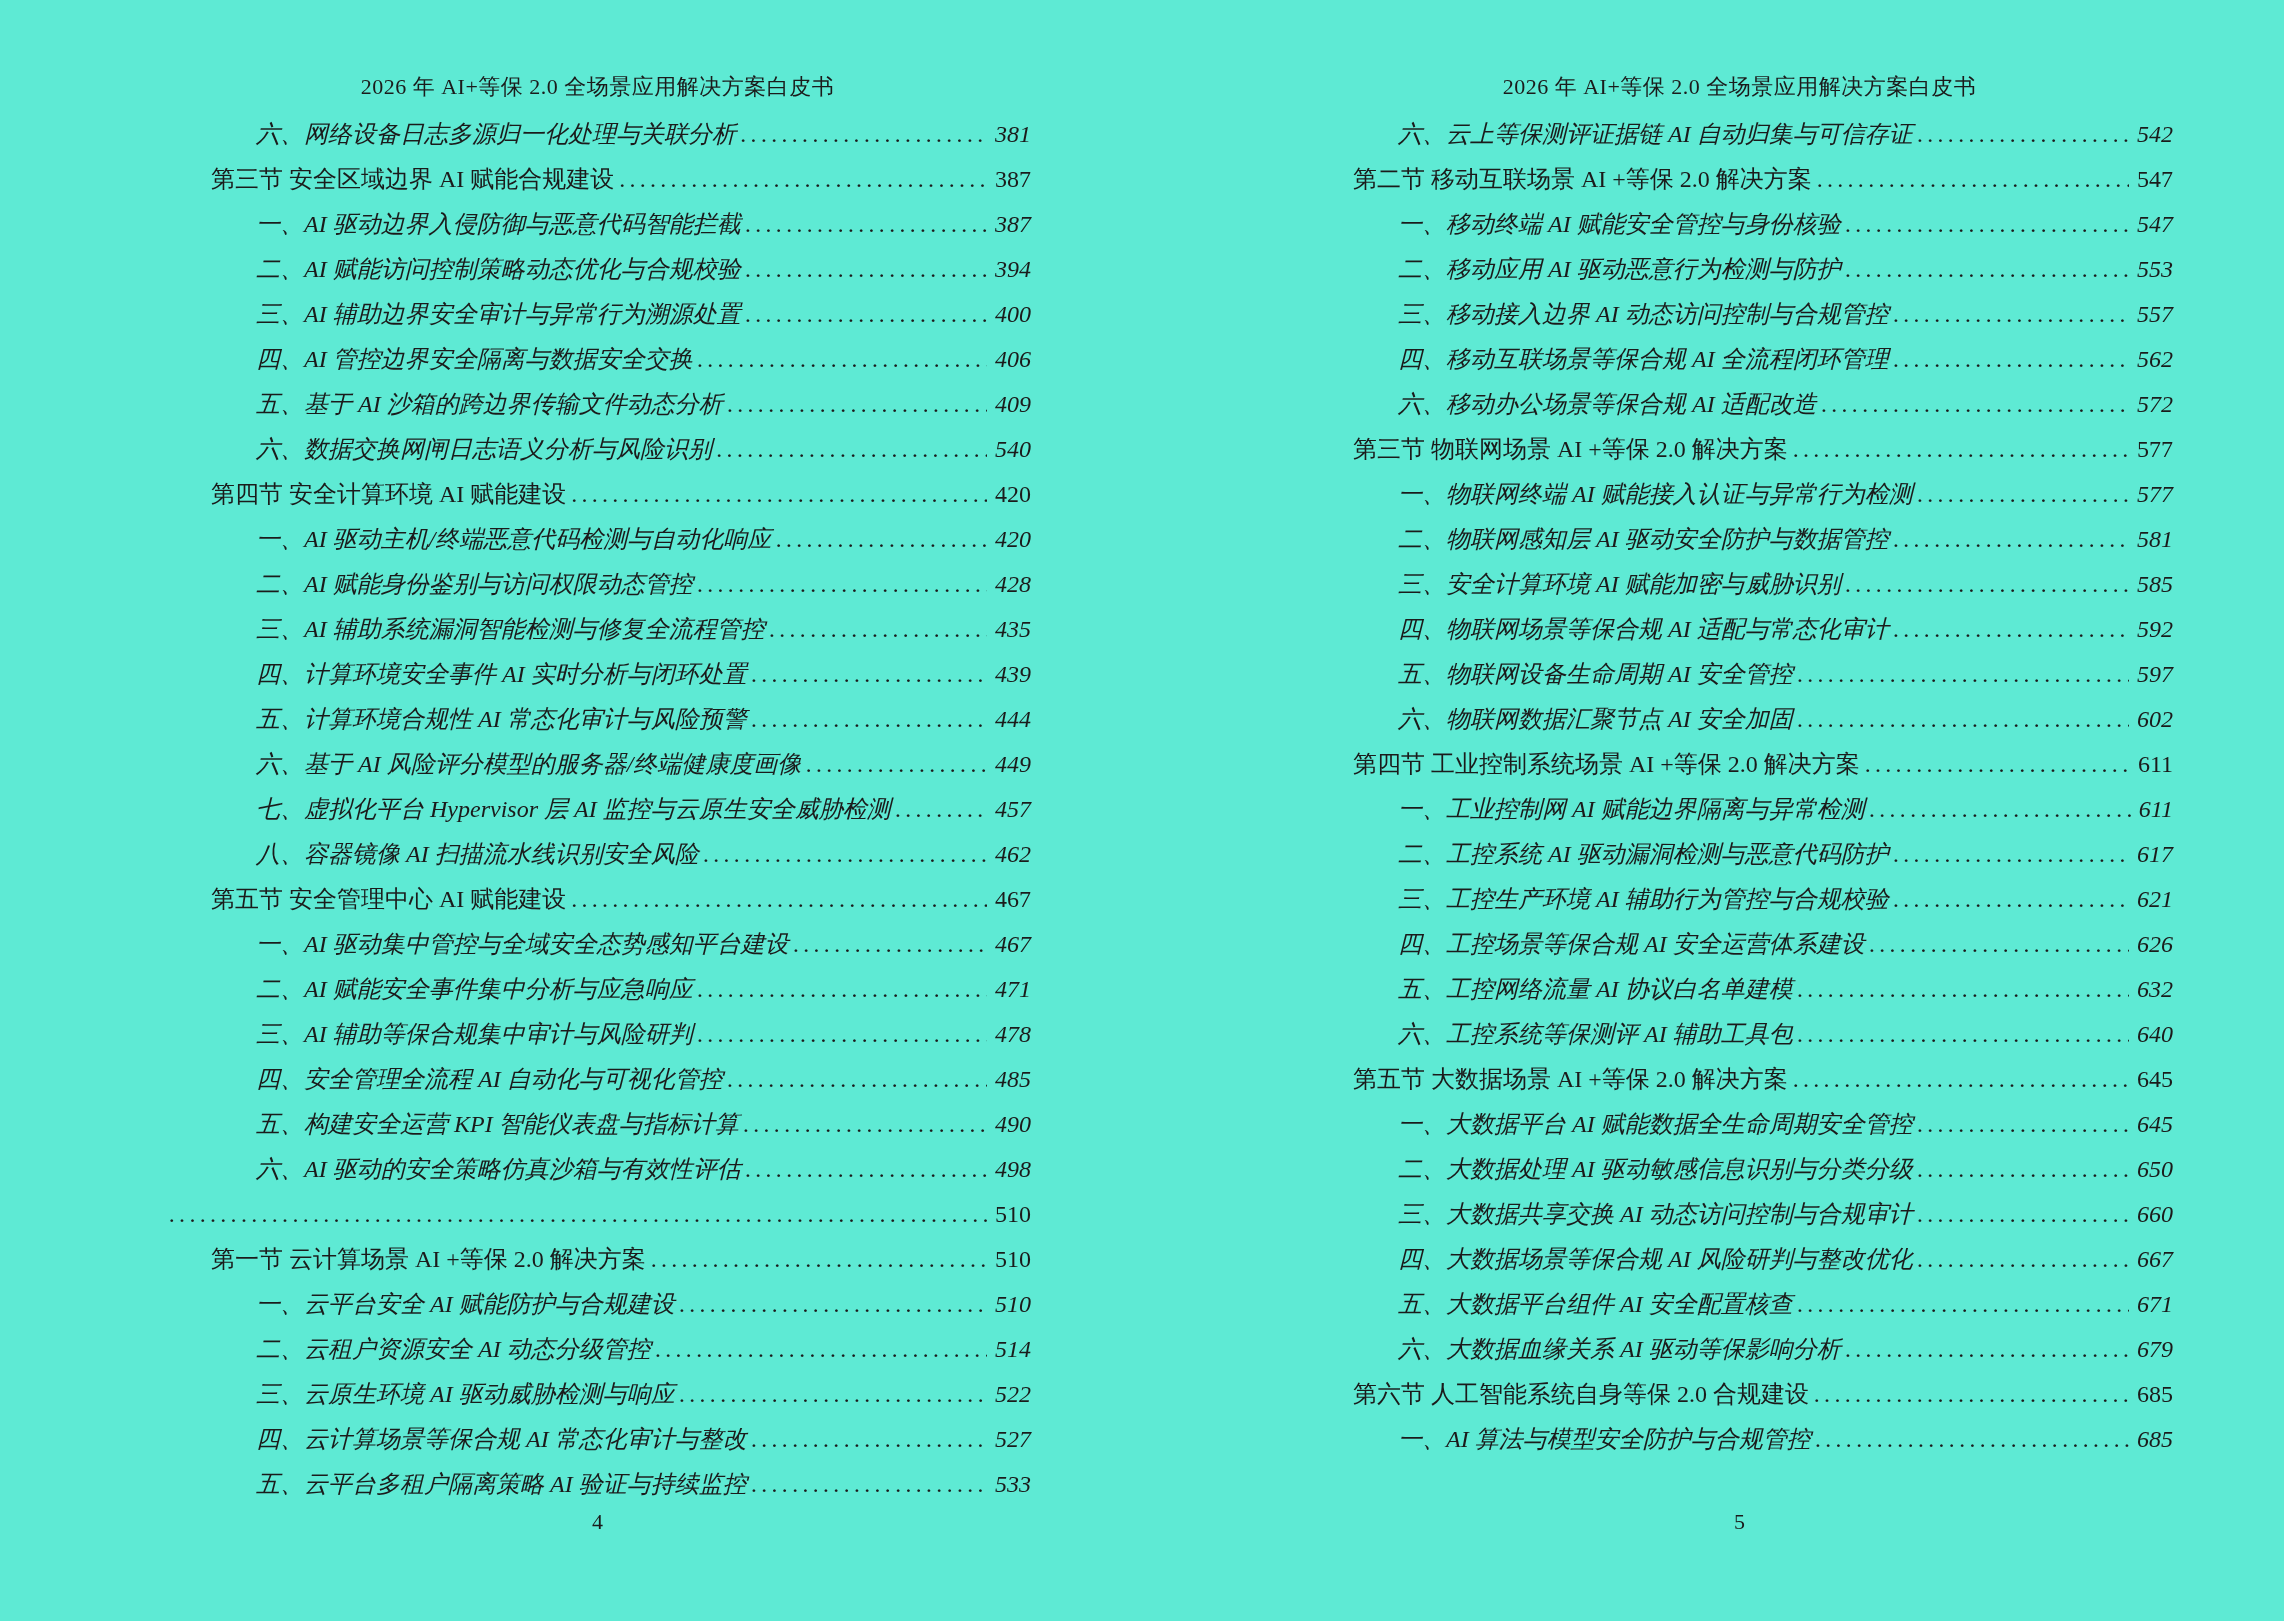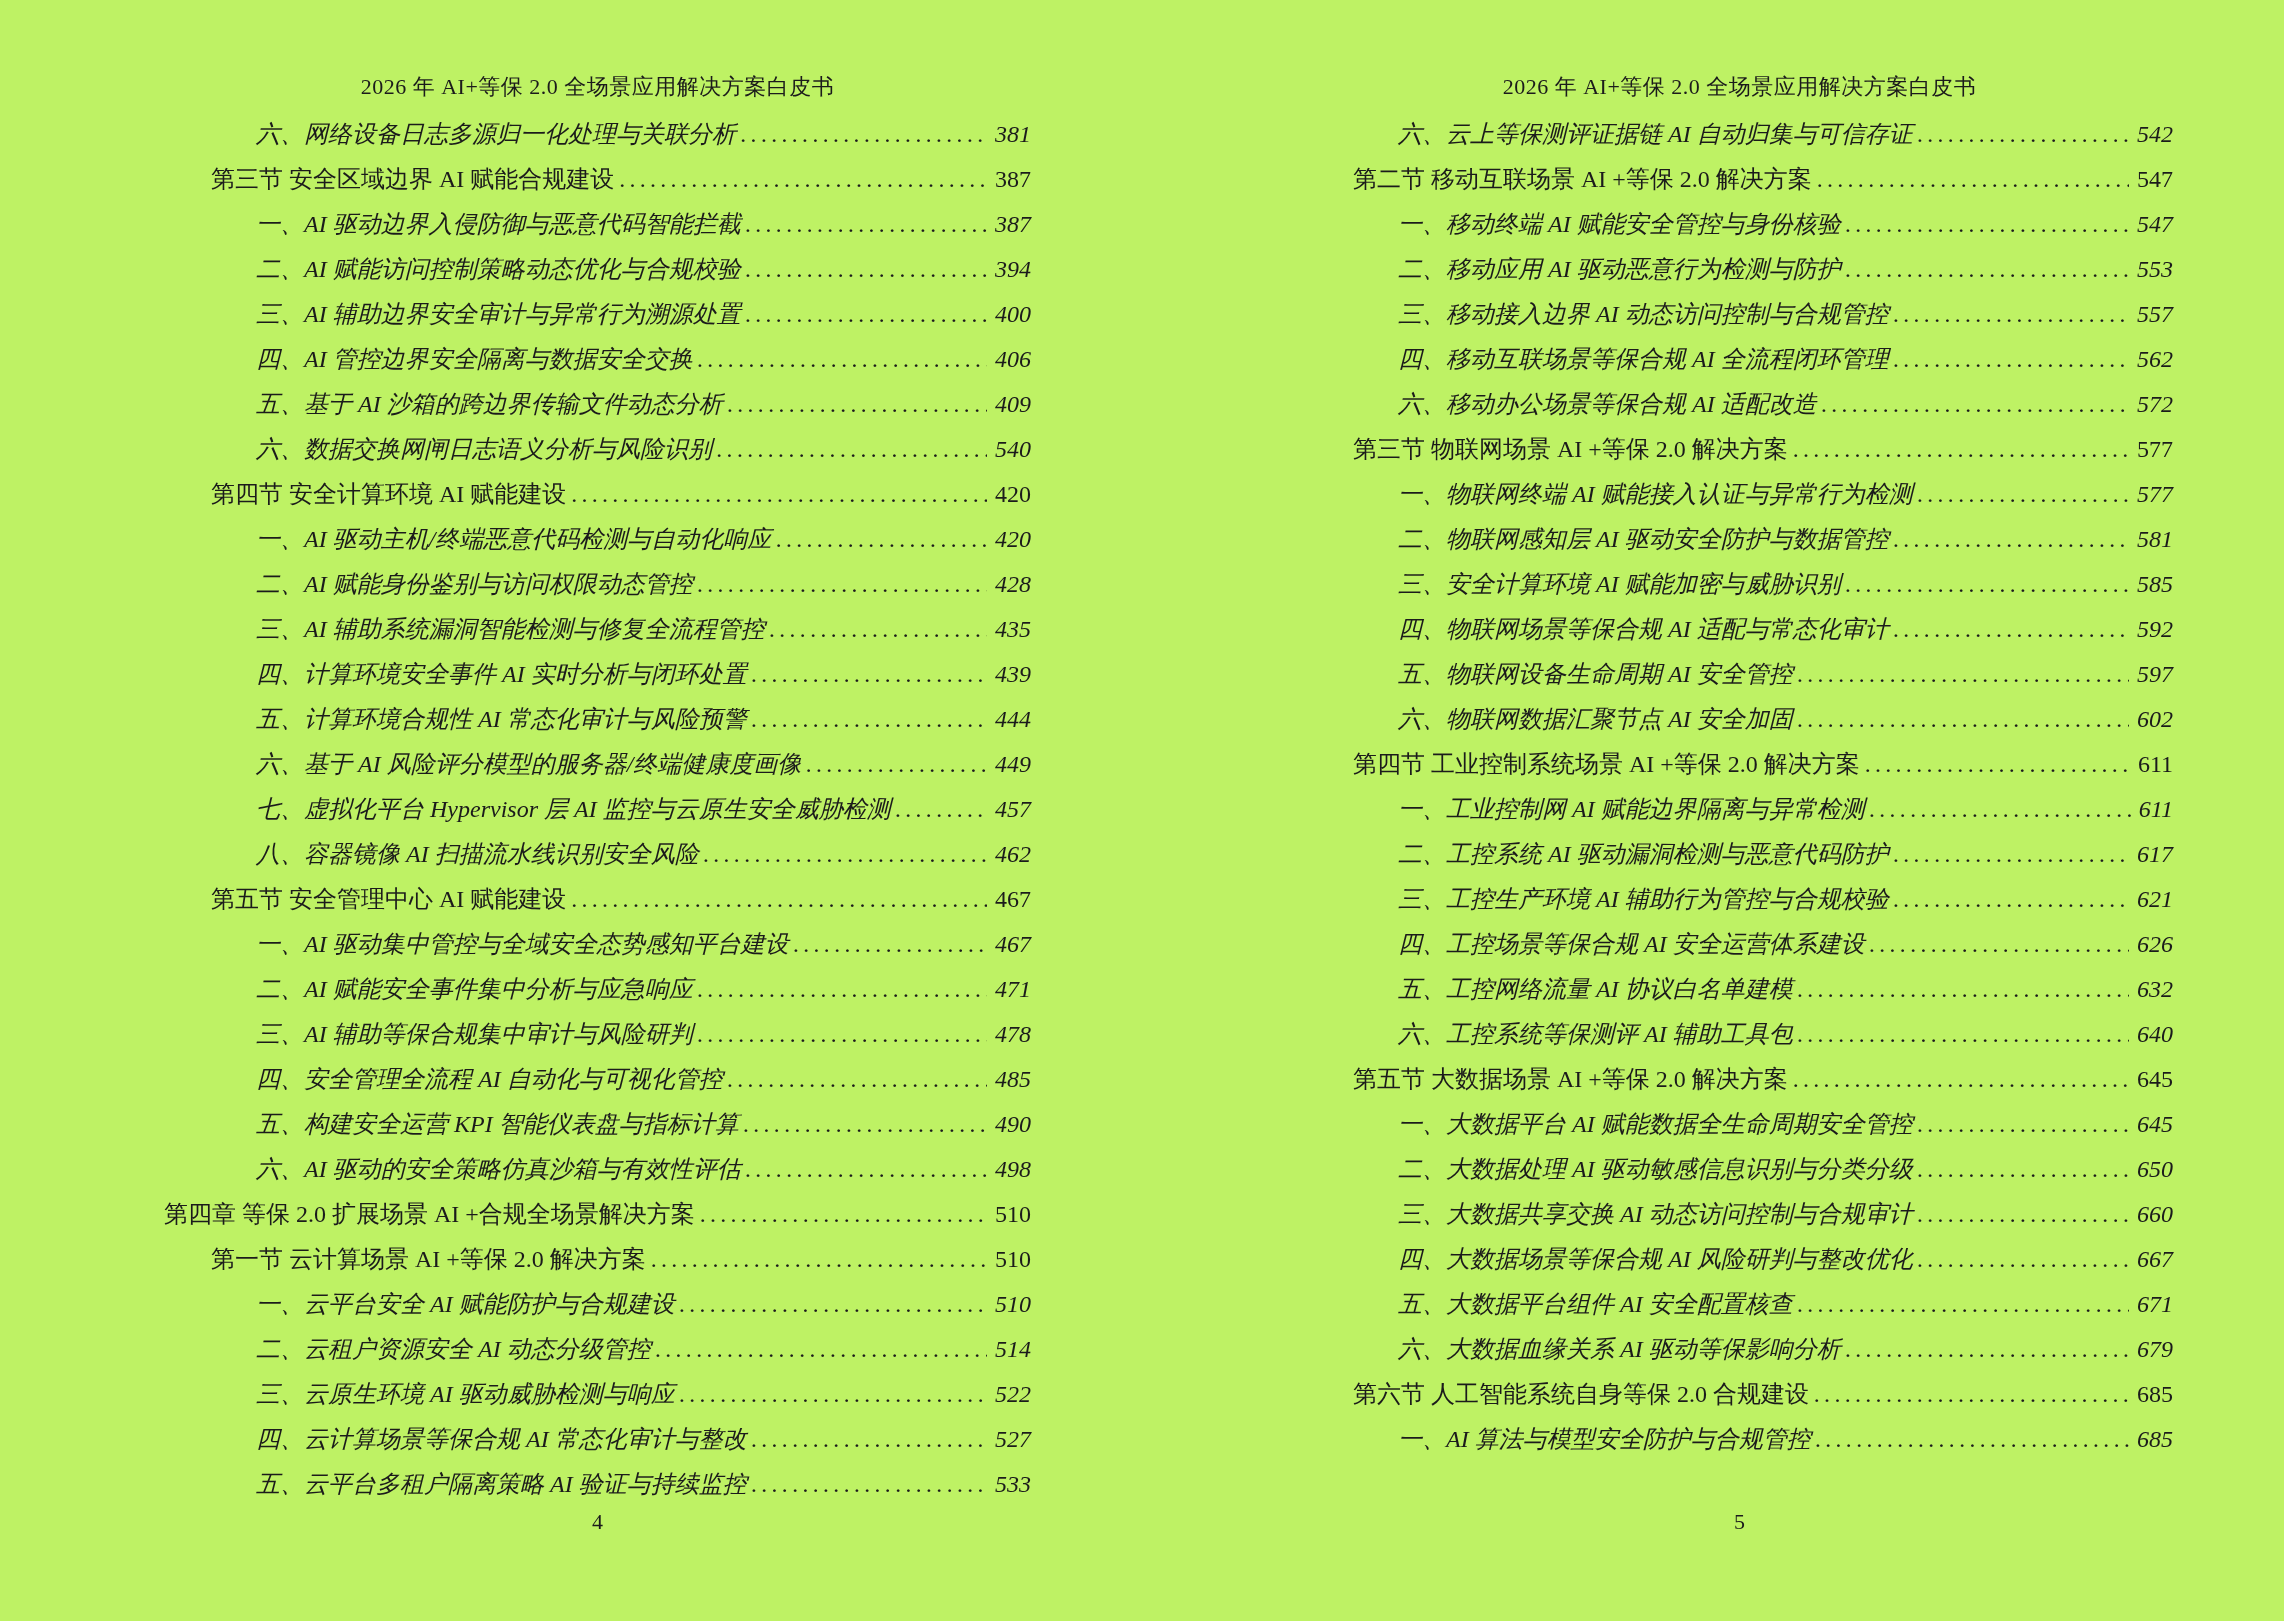--- a/index.html
+++ b/index.html
@@ -13,21 +13,21 @@
     position: relative;
     overflow: hidden;
     font-family: "Liberation Serif", "DejaVu Serif", serif;
     color: #1b1b1b;
   }
   .page {
     position: absolute;
     top: 0;
     width: 1142px;
     height: 1622px;
-    background: #bef264;
+    background: #5eead4;
   }
   #page-left  { left: 0; }
   #page-right { left: 1142px; }
 
   .doc-header {
     position: absolute;
     top: 72px;
     left: 164px;
     width: 867px;
     text-align: center;
@@ -201,21 +201,20 @@
     <span class="title">五、构建安全运营 KPI 智能仪表盘与指标计算</span>
     <span class="leader"></span>
     <span class="pagenum">490</span>
   </div>
       <div class="toc-row lvl-item">
     <span class="title">六、AI 驱动的安全策略仿真沙箱与有效性评估</span>
     <span class="leader"></span>
     <span class="pagenum">498</span>
   </div>
       <div class="toc-row lvl-chapter">
-    <span class="title">第四章 等保 2.0 扩展场景 AI +合规全场景解决方案</span>
     <span class="leader"></span>
     <span class="pagenum">510</span>
   </div>
       <div class="toc-row lvl-section">
     <span class="title">第一节 云计算场景 AI +等保 2.0 解决方案</span>
     <span class="leader"></span>
     <span class="pagenum">510</span>
   </div>
       <div class="toc-row lvl-item">
     <span class="title">一、云平台安全 AI 赋能防护与合规建设</span>

